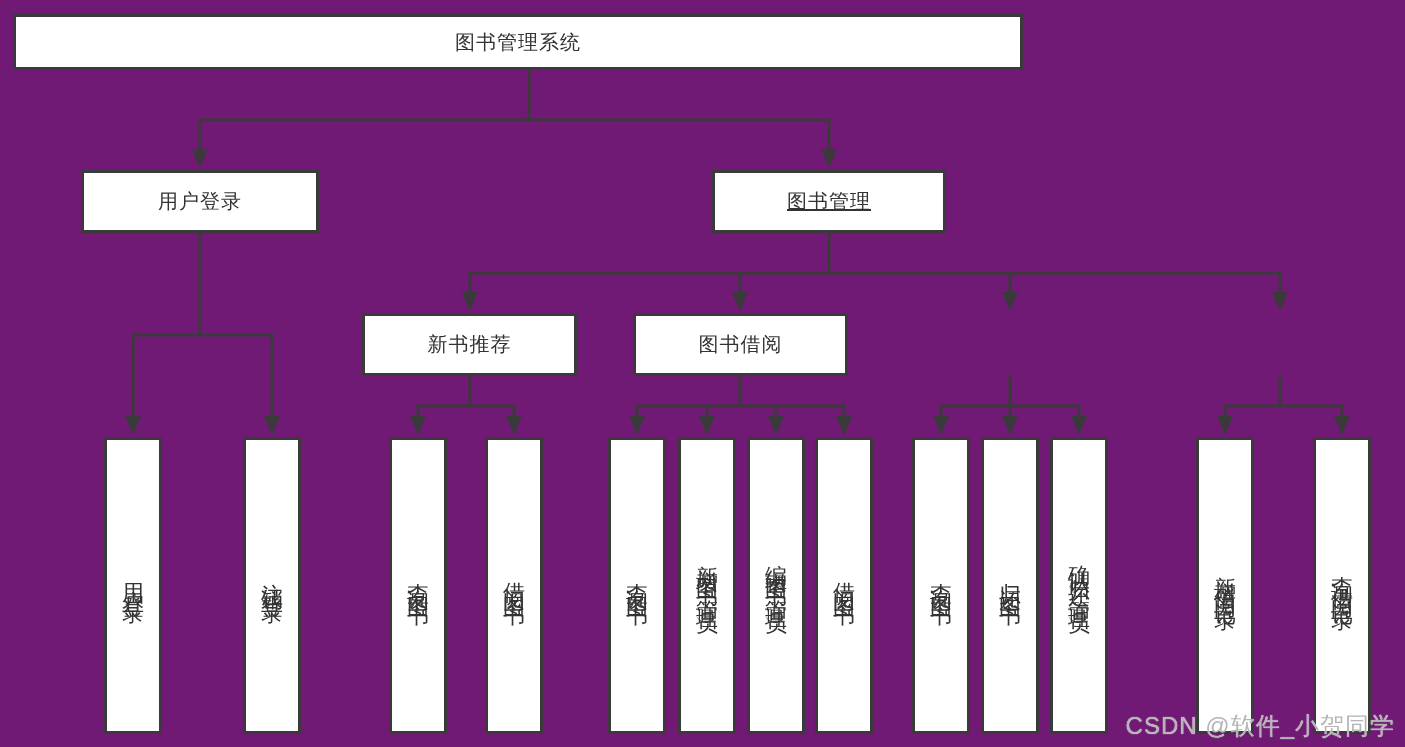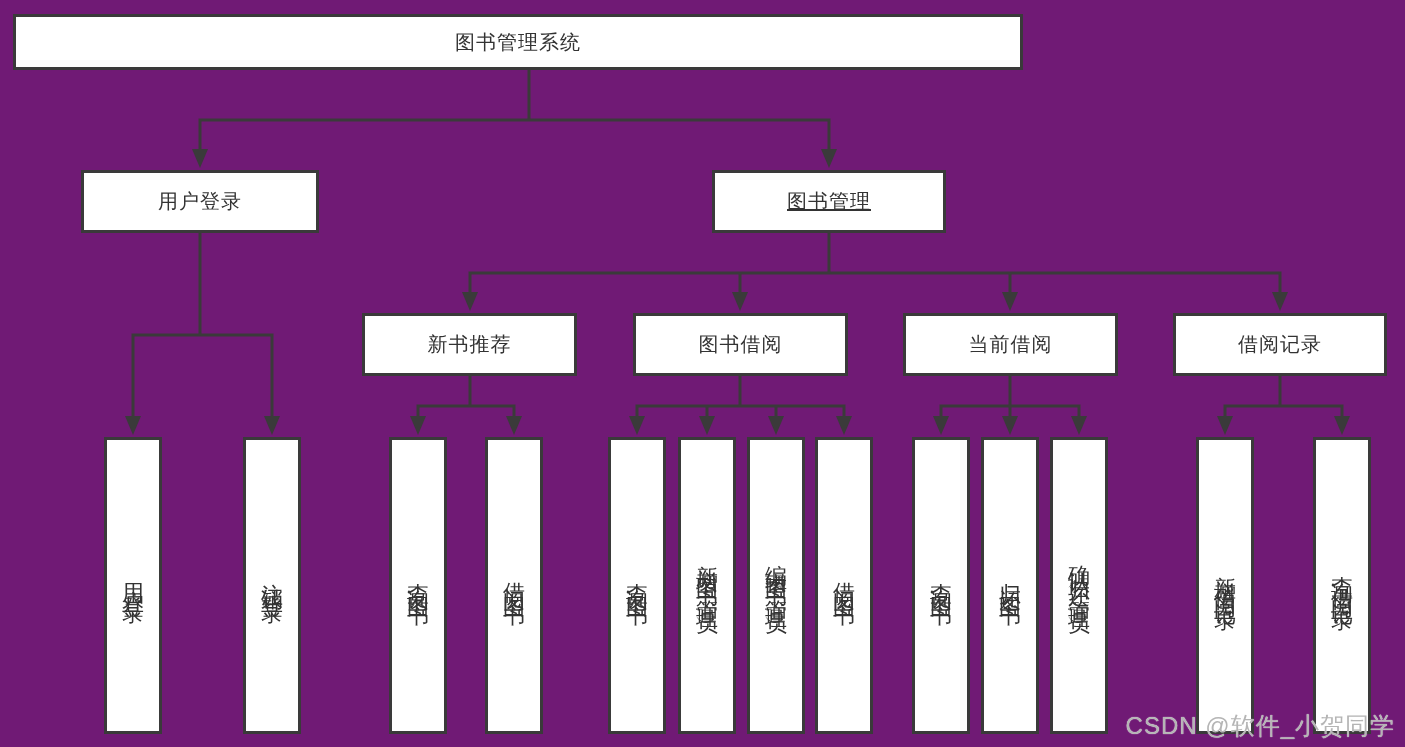--- a/index.html
+++ b/index.html
@@ -141,26 +141,20 @@
   <div class="hbox" style="left:712px; top:170px; width:234px; height:63px;text-decoration:underline;">
     <span>图书管理</span>
   </div>
 
   <div class="hbox" style="left:362px; top:313px; width:215px; height:63px;">
     <span>新书推荐</span>
   </div>
   <div class="hbox" style="left:633px; top:313px; width:215px; height:63px;">
     <span>图书借阅</span>
   </div>
-  <div class="hbox" style="left:903px; top:313px; width:215px; height:63px;">
-    <span>当前借阅</span>
-  </div>
-  <div class="hbox" style="left:1173px; top:313px; width:214px; height:63px;">
-    <span>借阅记录</span>
-  </div>
 
   <div class="vbox" style="left:104px;">
     <span class="vtext">用户登录</span>
   </div>
   <div class="vbox" style="left:243px;">
     <span class="vtext">注销登录</span>
   </div>
 
   <div class="vbox" style="left:389px;">
     <span class="vtext">查询图书</span>

